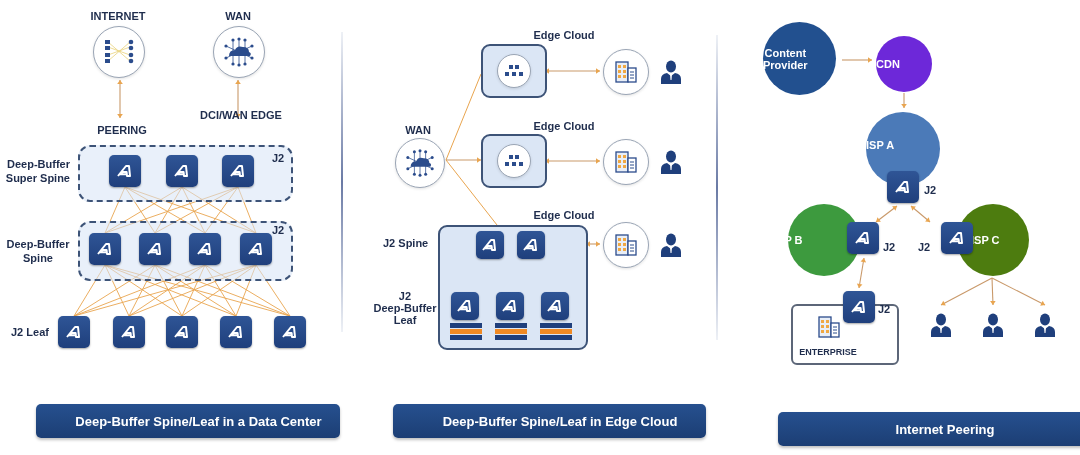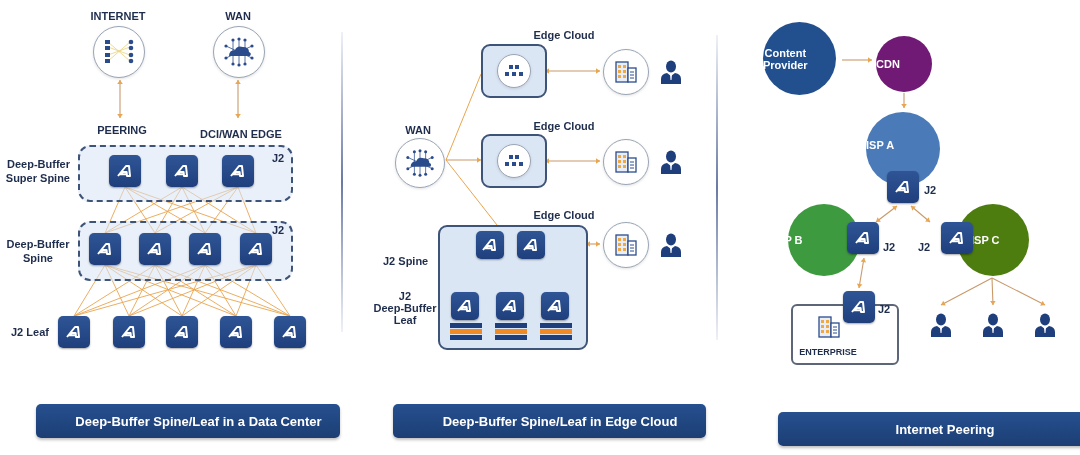--- a/index.html
+++ b/index.html
@@ -180,21 +180,21 @@
           <circle cx="5" cy="10" r="1.6"></circle>
           <circle cx="31" cy="10" r="1.6"></circle>
           <circle cx="5" cy="22" r="1.6"></circle>
           <circle cx="31" cy="22" r="1.6"></circle>
       <path d="M8 20 Q8 14 14 14 Q16 9 22 11 Q28 11 28 16 Q31 17 29 20 Z"></path>
         </g>
     </svg>
   </div>
 
   <div class="txt c" style="left:122px; top:124px;">PEERING</div>
-  <div class="txt c" style="left:241px; top:128px;">DCI/WAN EDGE</div>
+  <div class="txt c" style="left:241px; top:109px;">DCI/WAN EDGE</div>
 
   <div class="dash-box" style="left:78px; top:145px; width:211px; height:53px;"></div>
   <div class="txt" style="left:272px; top:152px;">J2</div>
   <div class="txt r" style="left:4px; top:157px; width:66px; line-height:14px;">
     <div>Deep-Buffer</div>
     <div>Super Spine</div>
   </div>
 
   <div class="dash-box" style="left:78px; top:221px; width:211px; height:56px;"></div>
   <div class="txt" style="left:272px; top:224px;">J2</div>
@@ -323,21 +323,21 @@
             <rect x="11" y="1" width="4" height="4"></rect>
             <rect x="1" y="8" width="4" height="4"></rect>
             <rect x="8" y="8" width="4" height="4"></rect>
             <rect x="15" y="8" width="4" height="4"></rect>
           </g>
         </svg>
     </div>
   </div>
 
   <div class="edge-box" style="left:438px; top:225px; width:146px; height:121px;"></div>
-  <div class="txt" style="left:383px; top:237px;margin-top:18px;">J2 Spine</div>
+  <div class="txt" style="left:383px; top:237px;">J2 Spine</div>
   <div class="txt c" style="left:405px; top:290px; line-height:12px; text-align:center;">
     <div>J2</div>
     <div>Deep-Buffer</div>
     <div>Leaf</div>
   </div>
 
   <div id="edge-chips">
       <div class="chip" style="left: 476px; top: 231px; width: 28px; height: 28px;">
         <svg viewBox="0 0 16 12">
           <path d="M1 11 L9 1 L12 1 L13 11 L10 11 L9.6 7 L5.5 7 L3.5 9.2 L9.4 9.2" fill="none" stroke="#ffffff" stroke-width="2" stroke-linejoin="round"></path>
@@ -457,21 +457,21 @@
   <div class="caption" style="left:393px; top:404px; width:292px;">Deep-Buffer Spine/Leaf in Edge Cloud</div>
 </div>
 
 <div>
   <div class="circle" style="left:763px; top:22px; width:73px; height:73px; background:#22508f;">
     <div>
         <div>Content</div>
         <div>Provider</div>
       </div>
   </div>
-  <div class="circle" style="left:876px; top:36px; width:56px; height:56px; background:#701a75;">
+  <div class="circle" style="left:876px; top:36px; width:56px; height:56px; background:#6d28d9;">
     <span>CDN</span>
   </div>
   <div class="circle" style="left:866px; top:112px; width:74px; height:74px; background:#4b7ab8;">
     <span style="margin-top:-8px;">ISP A</span>
   </div>
   <div class="circle" style="left:788px; top:204px; width:72px; height:72px; background:#3d9a3e;">
     <span style="margin-left:-14px;">ISP B</span>
   </div>
   <div class="circle" style="left:957px; top:204px; width:72px; height:72px; background:#4d7c0f;">
     <span style="margin-left:14px;">ISP C</span>

